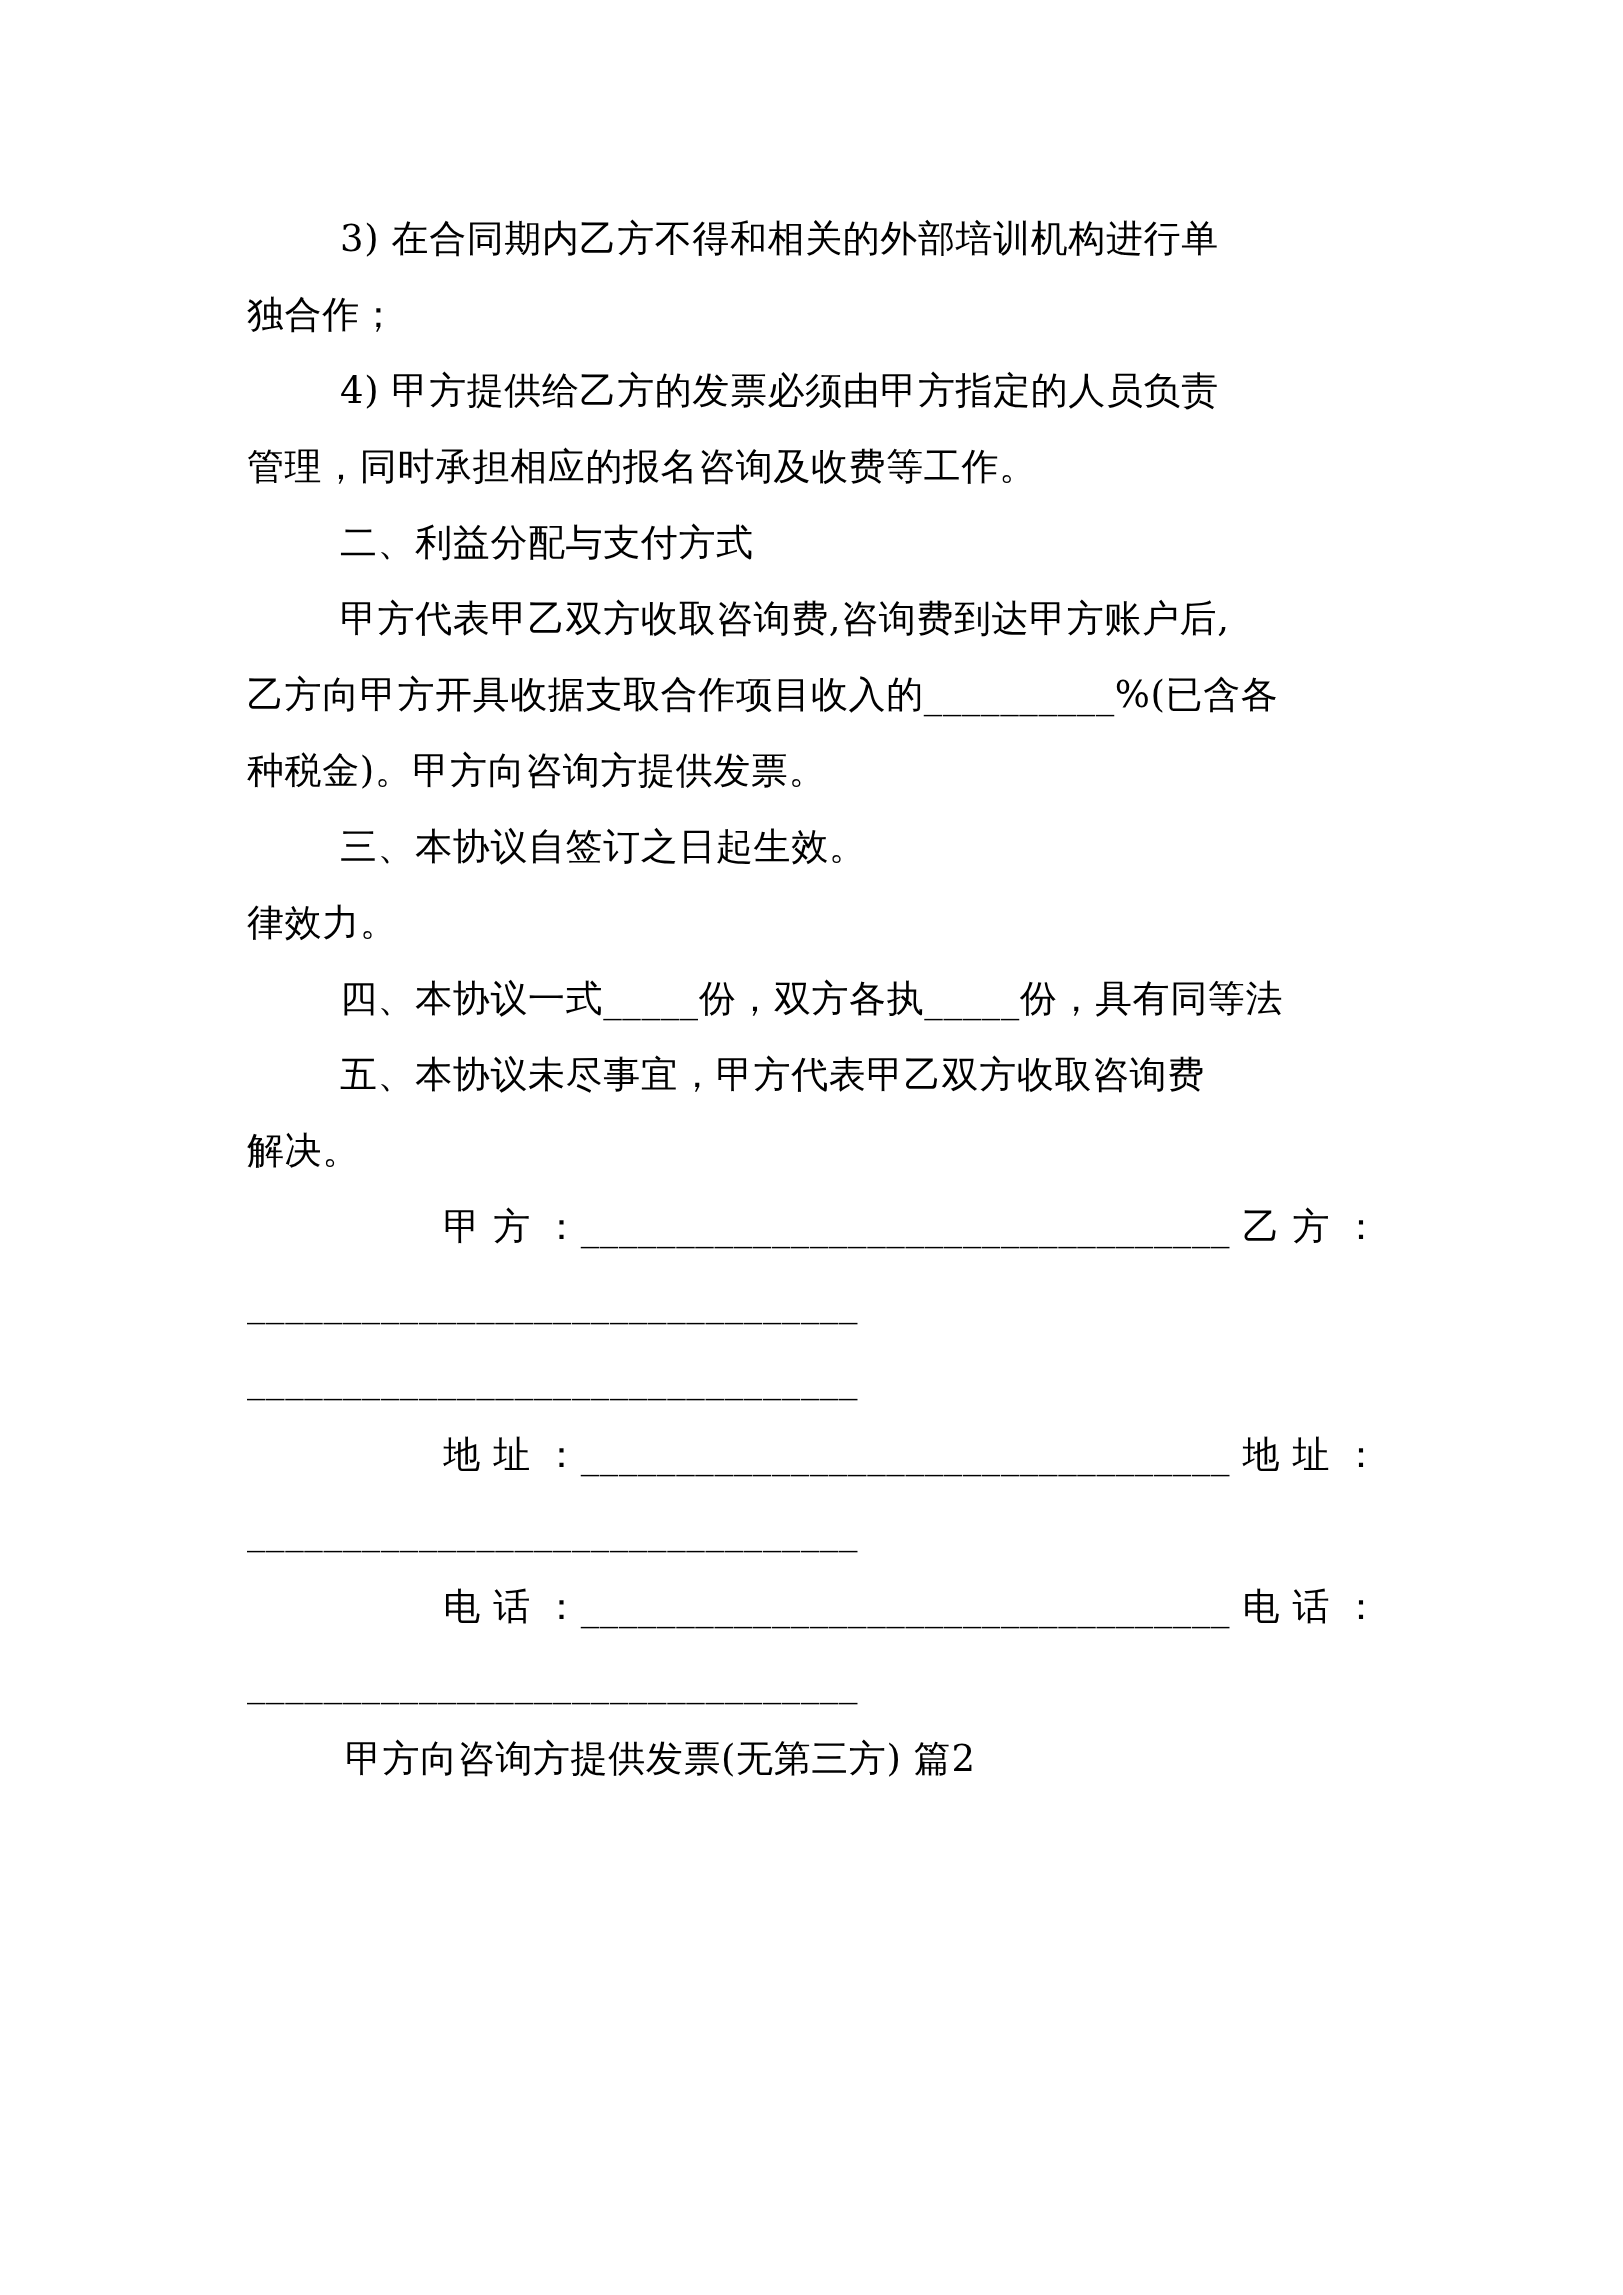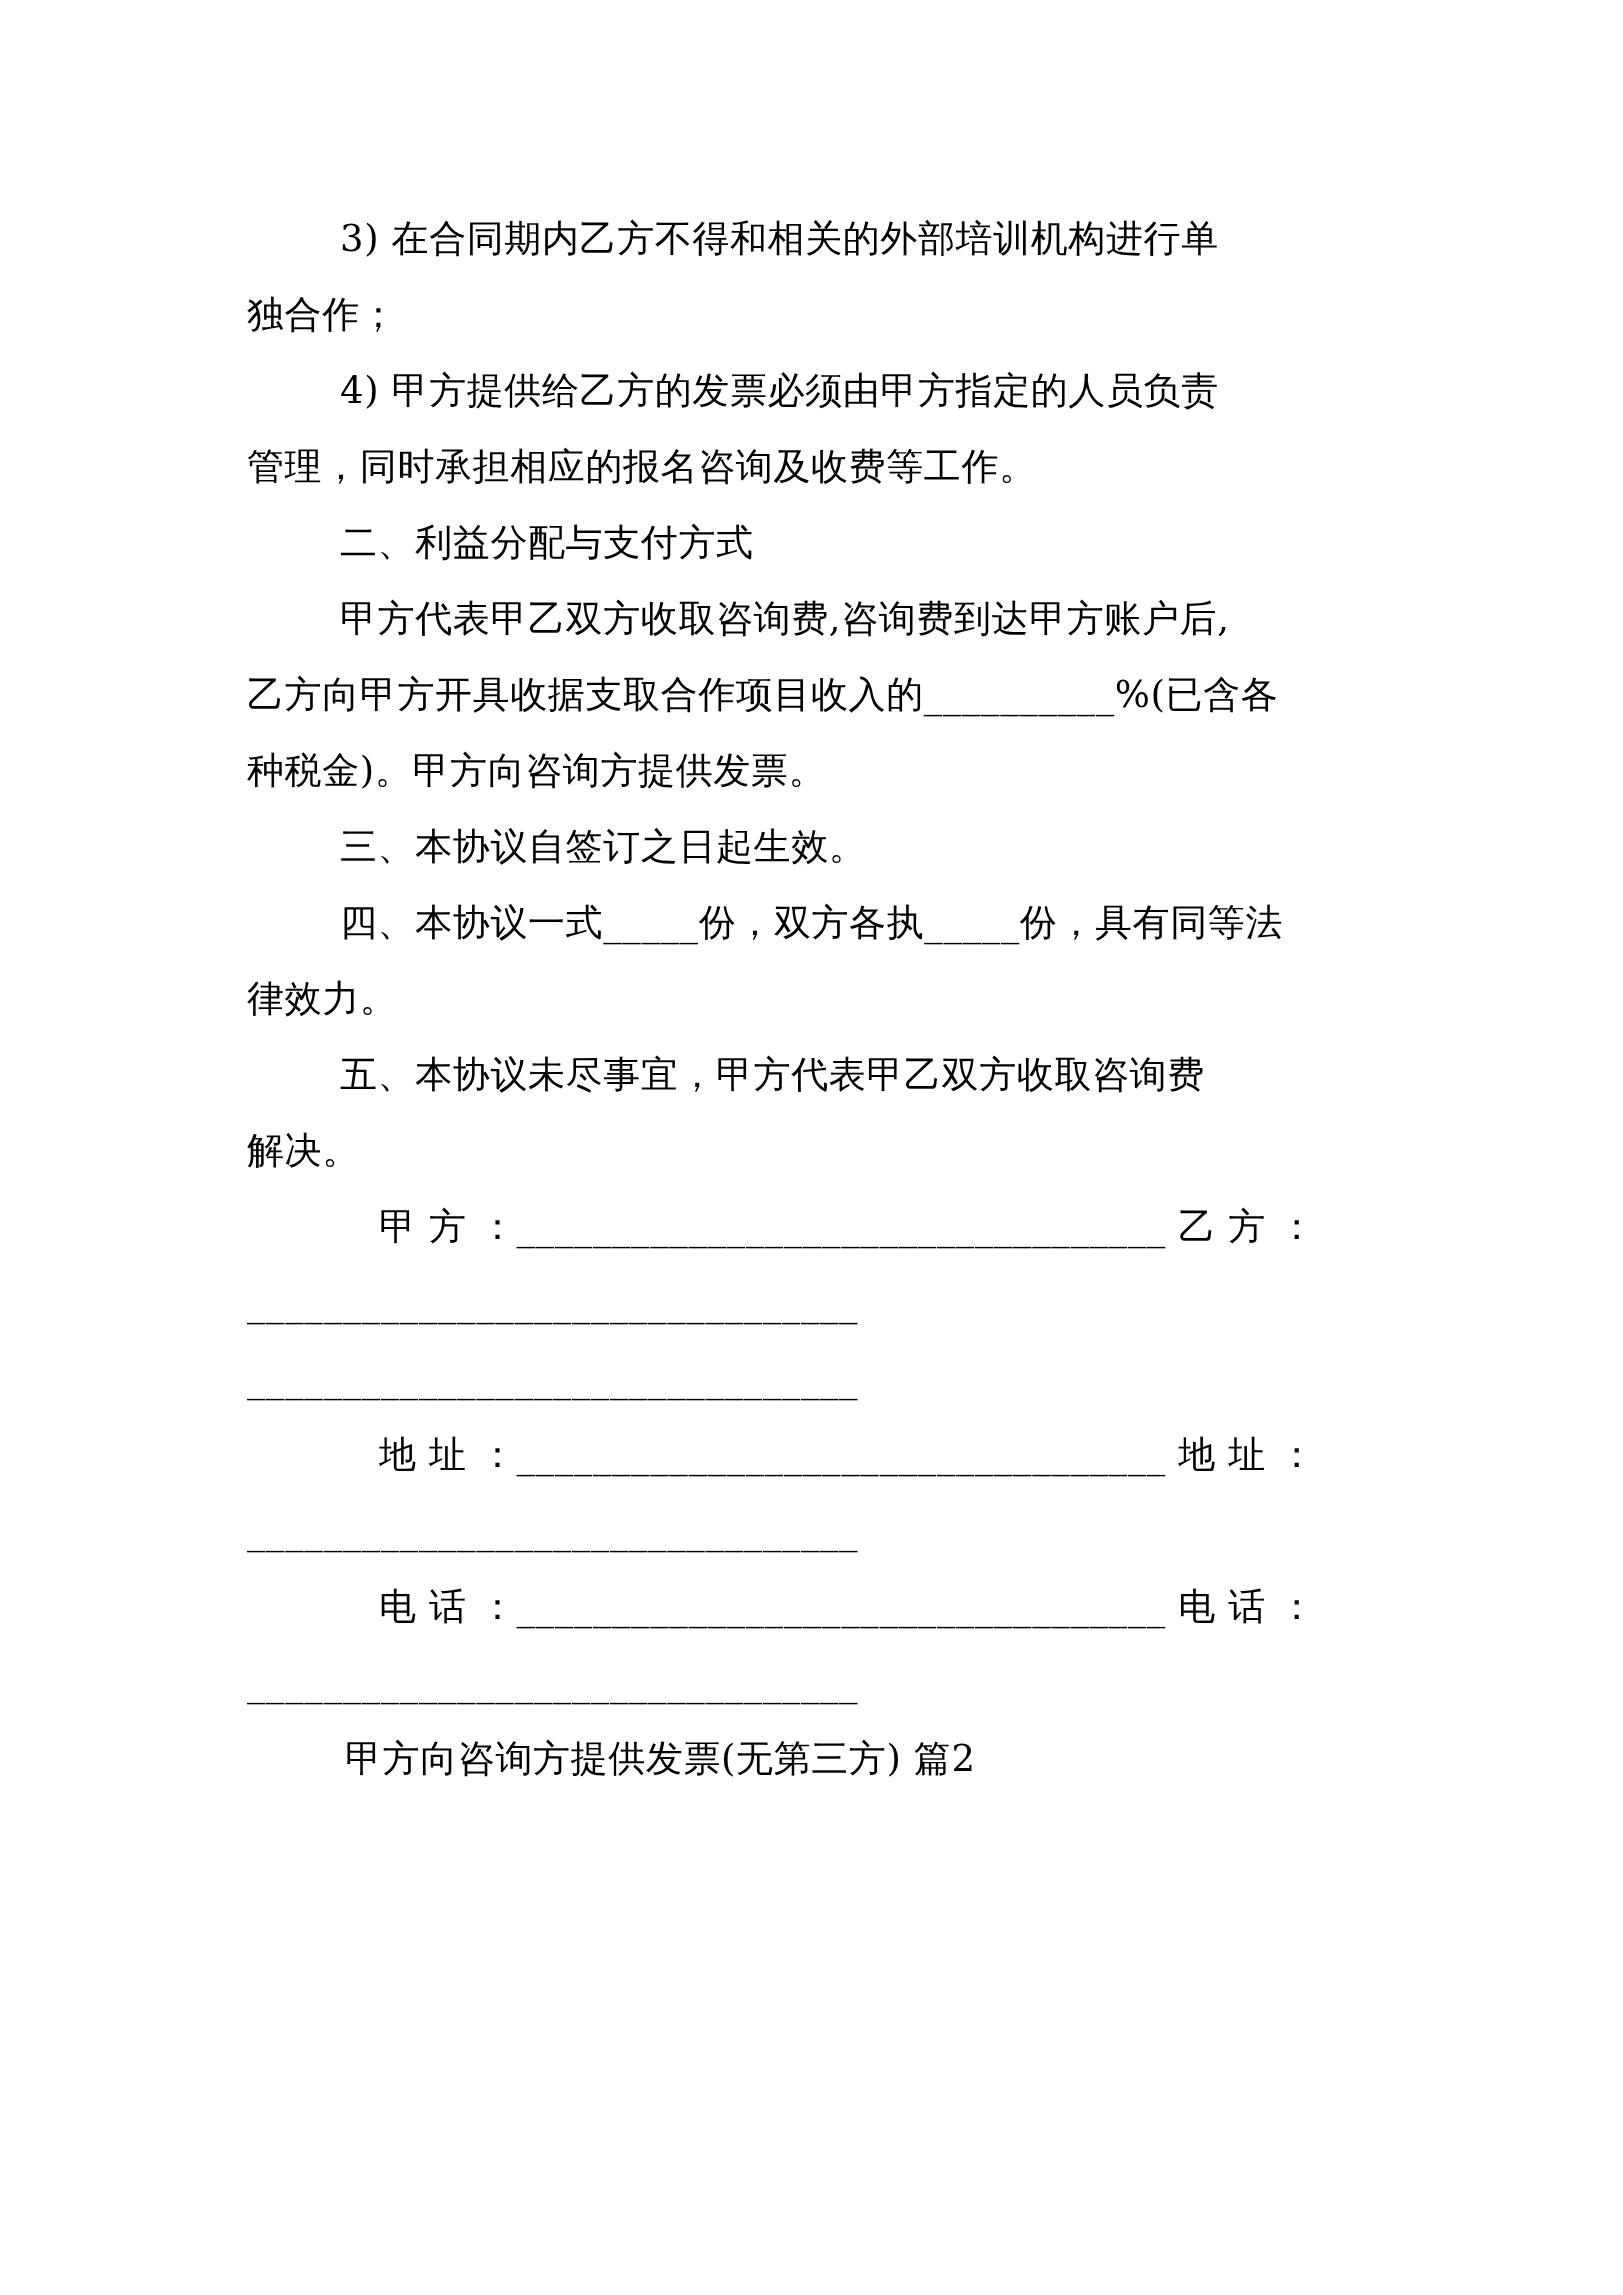--- a/index.html
+++ b/index.html
@@ -23,40 +23,40 @@
     width: 1133px;
     font-size: 37px;
     line-height: 76px;
   }
   .ln {
     height: 76px;
     white-space: pre;       
     letter-spacing: 0.6px;
   }
   .indent  { text-indent: 93px; }  
-  .sig     { text-indent: 132px; }  
+  .sig     { text-indent: 132px; text-align: right; }  
   .date    { text-indent: 84px; }  
   .title2  { text-indent: 98px; }  
 </style>
 </head>
 <body>
 
 <div class="page">
   <div class="content">
     <div class="ln indent">3) 在合同期内乙方不得和相关的外部培训机构进行单</div>
     <div class="ln">独合作；</div>
     <div class="ln indent">4) 甲方提供给乙方的发票必须由甲方指定的人员负责</div>
     <div class="ln">管理，同时承担相应的报名咨询及收费等工作。</div>
     <div class="ln indent">二、利益分配与支付方式</div>
     <div class="ln indent">甲方代表甲乙双方收取咨询费,咨询费到达甲方账户后,</div>
     <div class="ln">乙方向甲方开具收据支取合作项目收入的__________%(已含各</div>
     <div class="ln">种税金)。甲方向咨询方提供发票。</div>
     <div class="ln indent">三、本协议自签订之日起生效。</div>
+    <div class="ln">律效力。</div>
     <div class="ln indent">四、本协议一式_____份，双方各执_____份，具有同等法</div>
-    <div class="ln">律效力。</div>
     <div class="ln indent">五、本协议未尽事宜，甲方代表甲乙双方收取咨询费</div>
     <div class="ln">解决。</div>
     <div class="ln sig">甲 方 ：__________________________________ 乙 方 ：</div>
     <div class="ln">________________________________</div>
     <div class="ln">________________________________</div>
     <div class="ln sig">地 址 ：__________________________________ 地 址 ：</div>
     <div class="ln">________________________________</div>
     <div class="ln sig">电 话 ：__________________________________ 电 话 ：</div>
     <div class="ln">________________________________</div>
     <div class="ln title2">甲方向咨询方提供发票(无第三方) 篇2</div>

